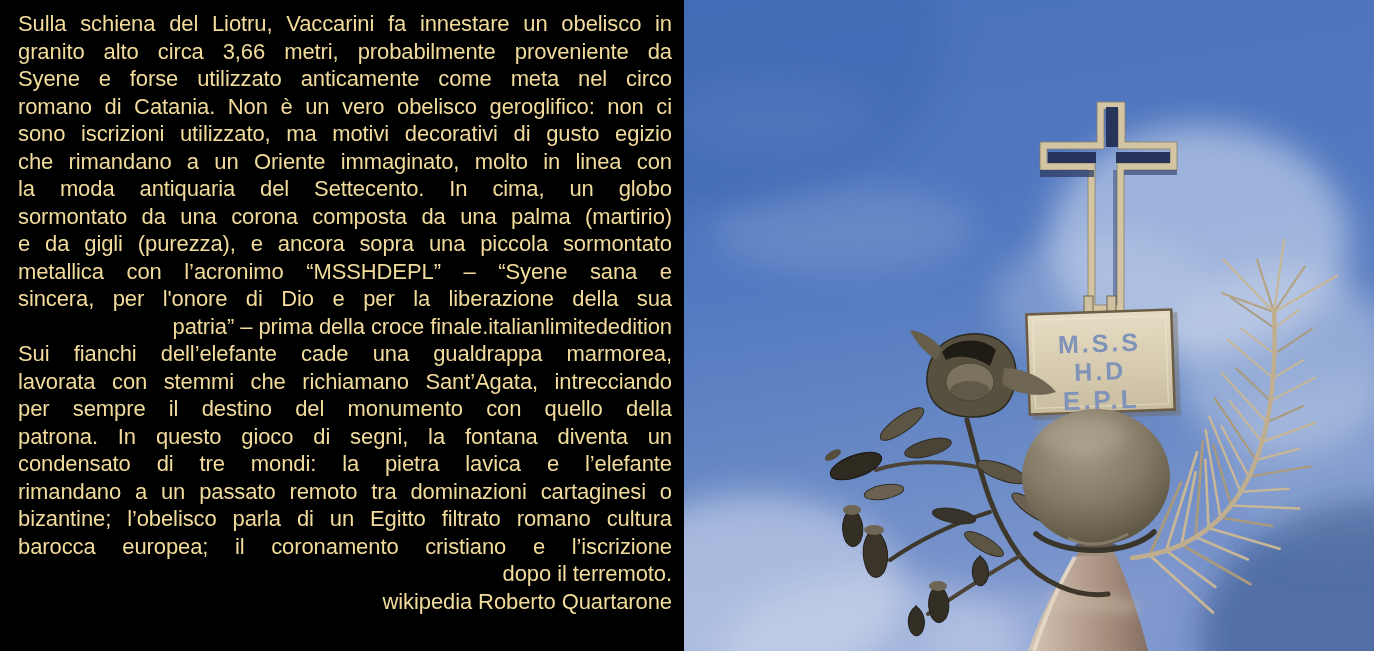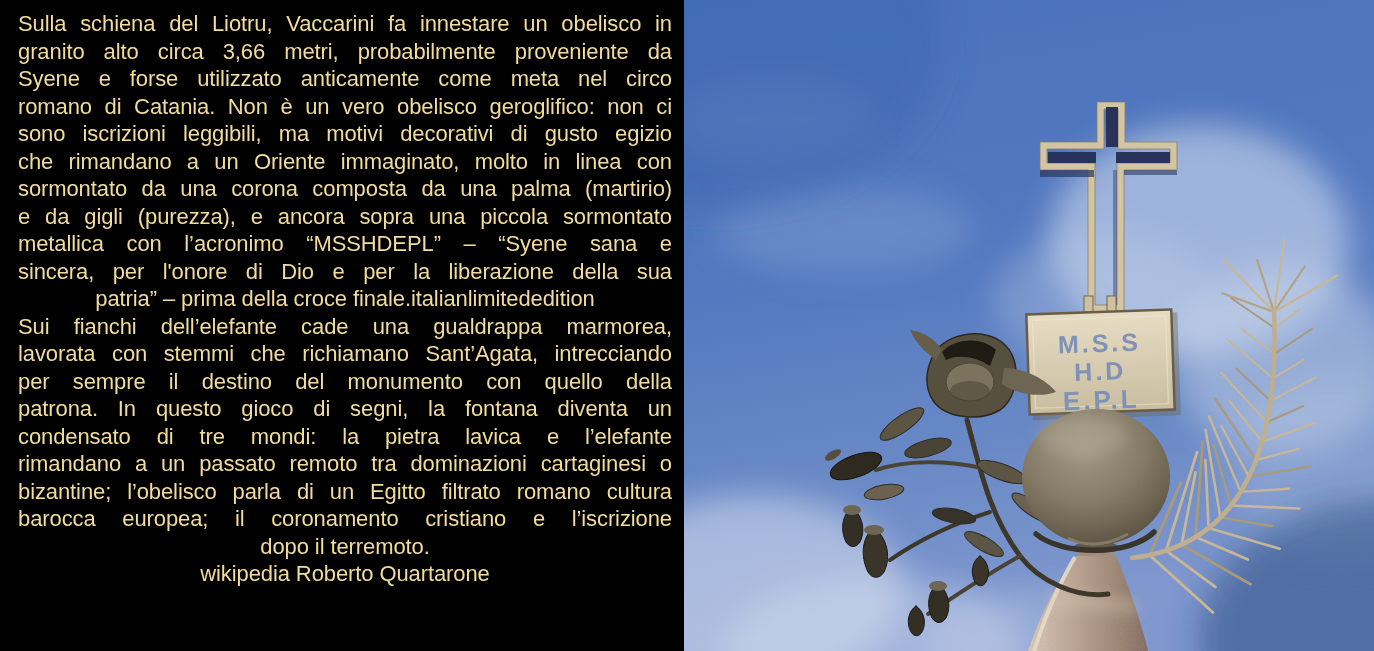--- a/index.html
+++ b/index.html
@@ -4,39 +4,40 @@
 <style>
   html,body{margin:0;padding:0;background:#000;}
   .stage{position:relative;width:1374px;height:651px;overflow:hidden;background:#000;
          font-family:"Liberation Sans",sans-serif;}
   
   .caption{position:absolute;left:0;top:0;width:684px;height:651px;background:#000;
            box-sizing:border-box;padding:10px 12px 0 18px;}
   .cap-line{color:#F2DC9B;font-size:22px;line-height:27.5px;height:27.5px;
             letter-spacing:-0.1px;white-space:normal;overflow:hidden;}
   .cap-line.just{text-align:justify;text-align-last:justify;}
-  .cap-line.plain{text-align:center;}
+  .cap-line.plain{text-align:right;}
   
   .photo{position:absolute;left:684px;top:0;width:690px;height:651px;}
   .photo svg{display:block;}
   .plaque-letter{font-family:"Liberation Sans",sans-serif;font-weight:700;
                  letter-spacing:3px;fill:#7F92B8;}
 </style>
 </head>
 <body>
 
 <div class="stage">
 
   <div class="caption">
     <div class="cap-line just">Sulla schiena del Liotru, Vaccarini fa innestare un obelisco in</div>
     <div class="cap-line just">granito alto circa 3,66 metri, probabilmente proveniente da</div>
     <div class="cap-line just">Syene e forse utilizzato anticamente come meta nel circo</div>
     <div class="cap-line just">romano di Catania. Non è un vero obelisco geroglifico: non ci</div>
-    <div class="cap-line just">sono iscrizioni leggibili, ma motivi decorativi di gusto egizio</div>
+    <div class="cap-line just">sono iscrizioni utilizzato, ma motivi decorativi di gusto egizio</div>
     <div class="cap-line just">che rimandano a un Oriente immaginato, molto in linea con</div>
+    <div class="cap-line just">la moda antiquaria del Settecento. In cima, un globo</div>
     <div class="cap-line just">sormontato da una corona composta da una palma (martirio)</div>
     <div class="cap-line just">e da gigli (purezza), e ancora sopra una piccola sormontato</div>
     <div class="cap-line just">metallica con l’acronimo “MSSHDEPL” – “Syene sana e</div>
     <div class="cap-line just">sincera, per l'onore di Dio e per la liberazione della sua</div>
     <div class="cap-line plain">patria” – prima della croce finale.italianlimitededition</div>
     <div class="cap-line just">Sui fianchi dell’elefante cade una gualdrappa marmorea,</div>
     <div class="cap-line just">lavorata con stemmi che richiamano Sant’Agata, intrecciando</div>
     <div class="cap-line just">per sempre il destino del monumento con quello della</div>
     <div class="cap-line just">patrona. In questo gioco di segni, la fontana diventa un</div>
     <div class="cap-line just">condensato di tre mondi: la pietra lavica e l’elefante</div>

